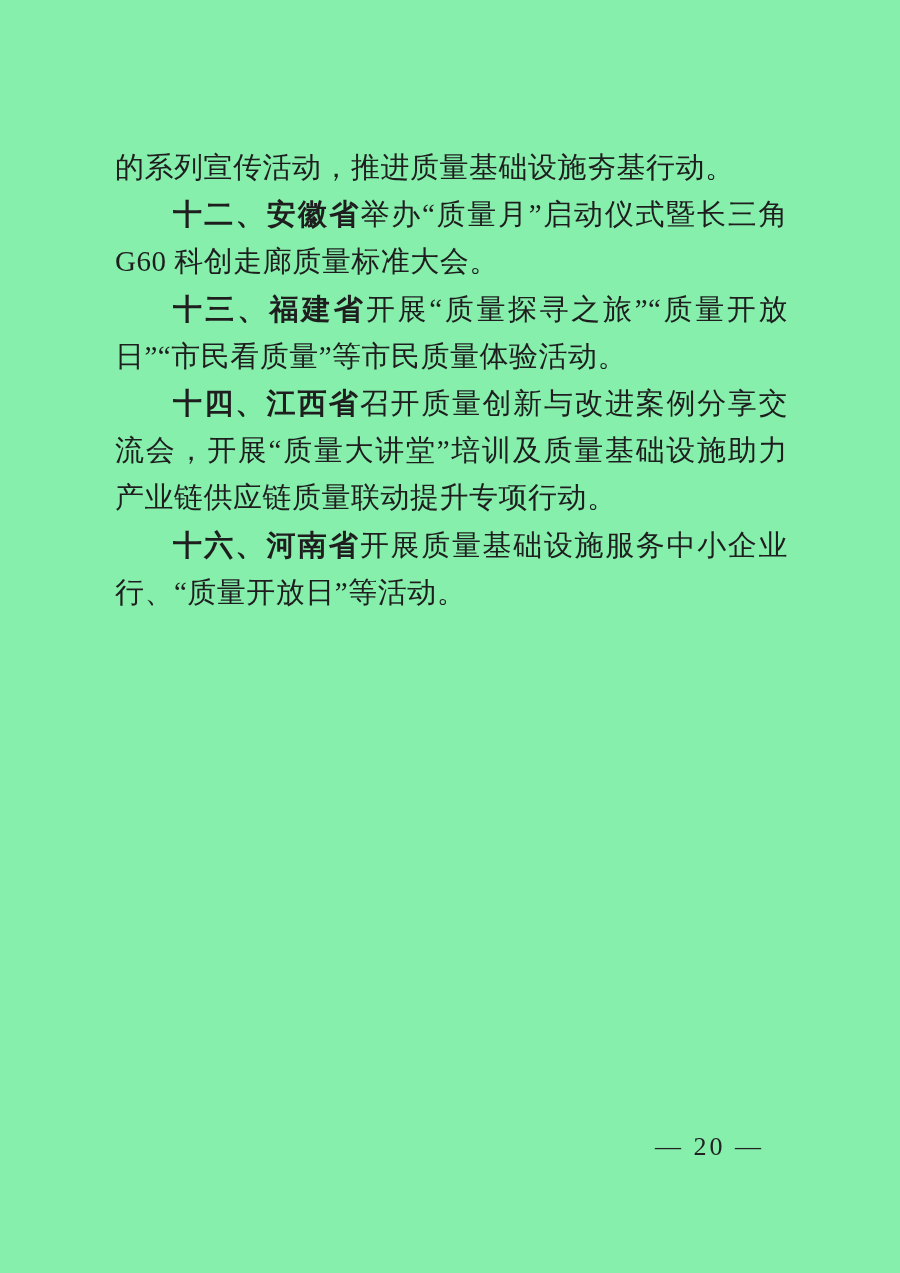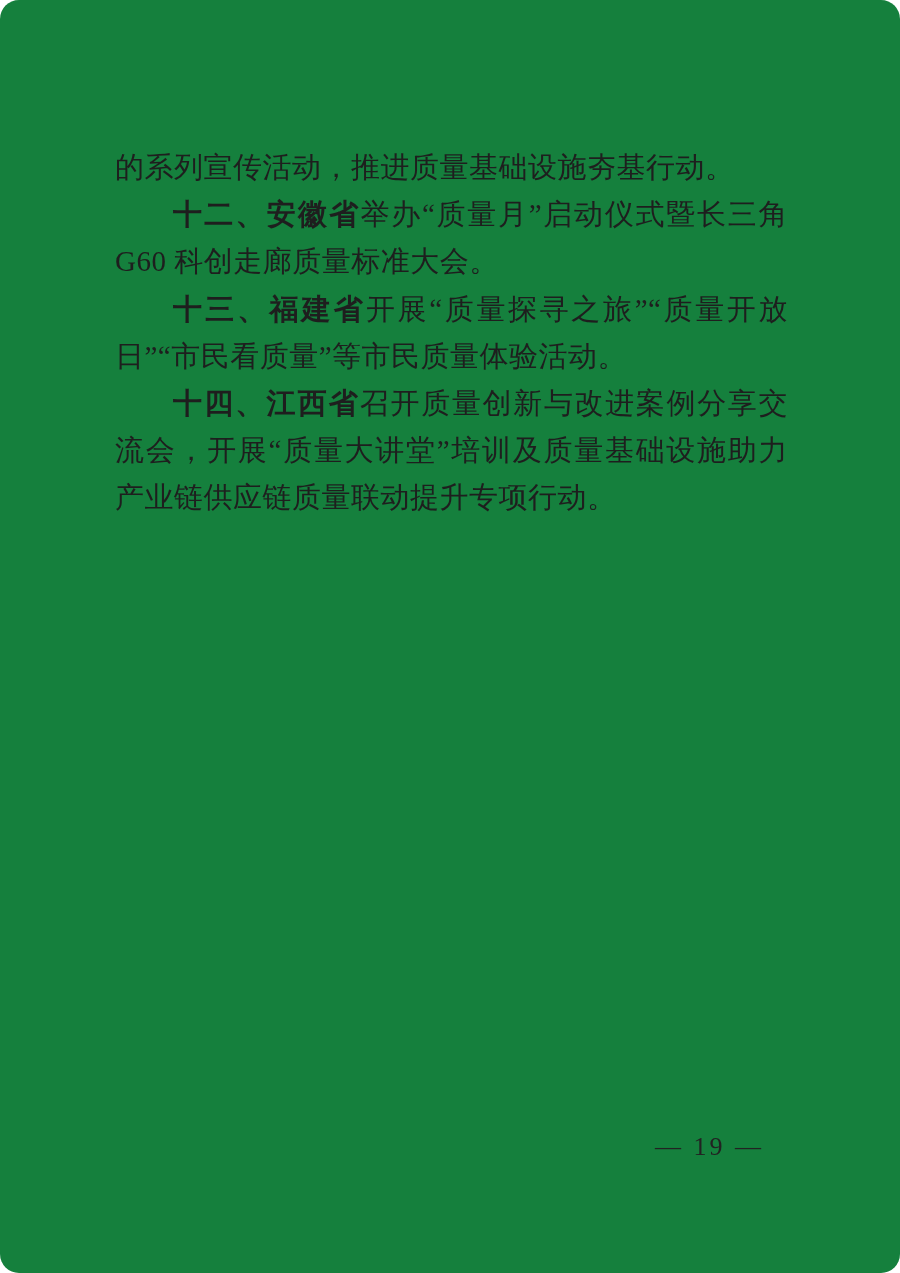--- a/index.html
+++ b/index.html
@@ -10,22 +10,21 @@
     width: 900px;
     height: 1273px;
     background: #ffffff;
     position: relative;
     overflow: hidden;
     font-family: "Liberation Serif", "DejaVu Serif", serif;
   }
   .page {
     position: absolute;
     inset: 0;
-    background: #15803d;
-    border-radius: 19px;
+    background: #86efac;
   }
   .text-block {
     position: absolute;
     left: 115px;
     top: 144px;
     width: 673px;
     font-size: 29px;
     line-height: 47.2px;
     color: #1e1e1e;
     text-align: justify;
@@ -68,18 +67,19 @@
 
 
 
     <p class="para"><span class="lead">十二、安徽省</span><span>举办“质量月”启动仪式暨长三角 G60 科创走廊质量标准大会。</span></p>
 
     <p class="para"><span class="lead">十三、福建省</span><span>开展“质量探寻之旅”“质量开放日”“市民看质量”等市民质量体验活动。</span></p>
 
     <p class="para"><span class="lead">十四、江西省</span><span>召开质量创新与改进案例分享交流会，开展“质量大讲堂”培训及质量基础设施助力产业链供应链质量联动提升专项行动。</span></p>
 
 
+    <p class="para"><span class="lead">十六、河南省</span><span>开展质量基础设施服务中小企业行、“质量开放日”等活动。</span></p>
 
   </div>
 
-  <div class="page-number">— 19 —</div>
+  <div class="page-number">— 20 —</div>
 
 </div>
 
 </body></html>

